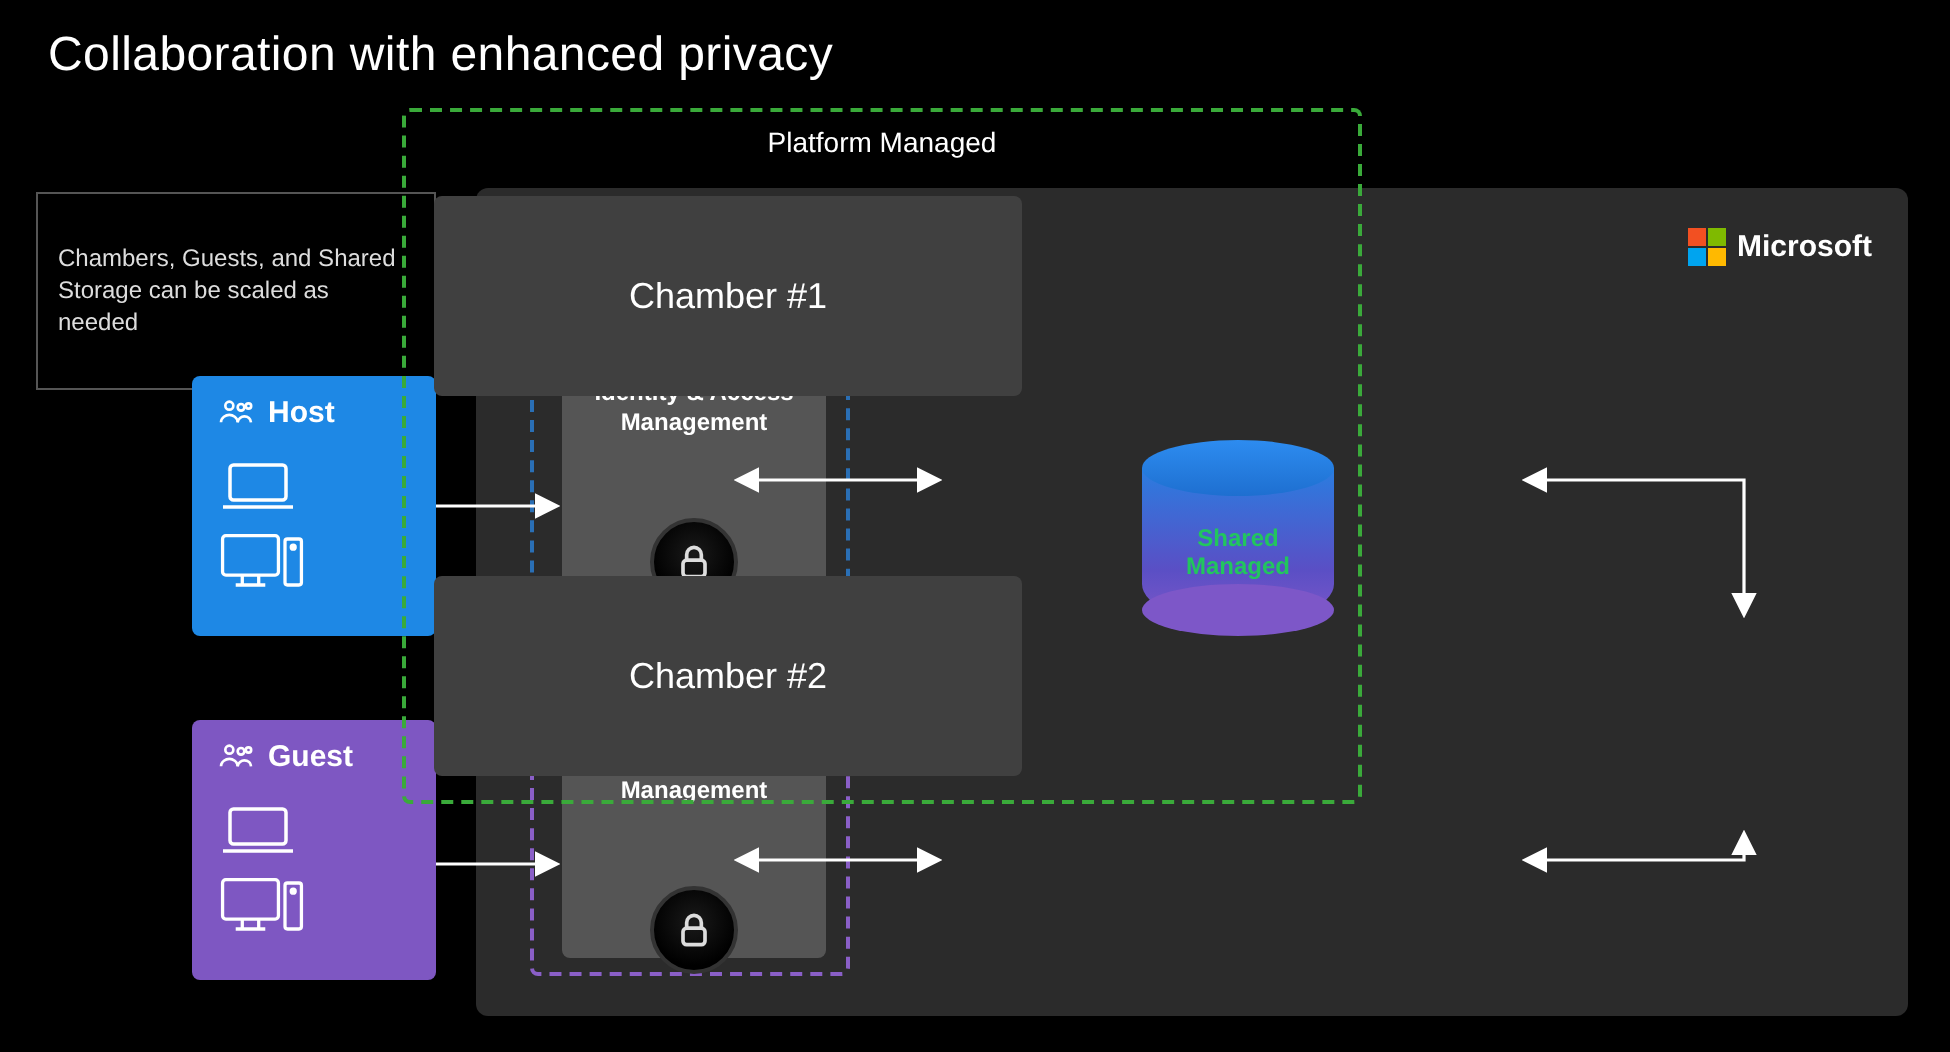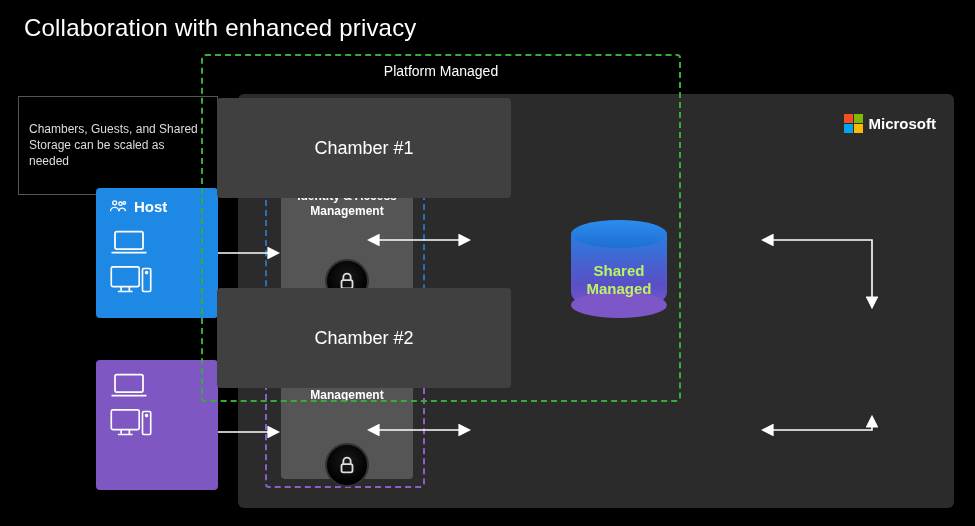--- a/index.html
+++ b/index.html
@@ -102,21 +102,21 @@
 
   
   .storage{ position:absolute; top:164px; left:368px; width:96px; text-align:center; }
   .cyl { width:96px; height:98px; position:relative; }
   .cyl .body{ position:absolute; top:14px; left:0; width:96px; height:78px; border-radius:0 0 48px 48px / 0 0 20px 20px;
               background:linear-gradient(180deg,#2a7de0 0%, #5a4fc5 65%, #7d57c8 100%); }
   .cyl .top{ position:absolute; top:0; left:0; width:96px; height:28px; border-radius:50%;
              background:linear-gradient(180deg,#2d8cf0 0%, #1e6fd0 100%); }
   .cyl .btm{ position:absolute; bottom:0; left:0; width:96px; height:26px; border-radius:50%;
              background:#7d57c8; }
-  .storage .txt{ position:absolute; top:42px; left:0; width:96px; font-size:15px; font-weight:600; color:#bef264; line-height:1.2;}
+  .storage .txt{ position:absolute; top:42px; left:0; width:96px; font-size:12px; font-weight:600; color:#22c55e; line-height:1.2;}
 
   
   svg.arrows{ position:absolute; top:0; left:0; width:975px; height:526px; pointer-events:none;}
   .aline{ stroke:#fff; stroke-width:1.6; fill:none; }
   .ahead{ fill:#fff; }
 </style>
 </head>
 <body>
 
 <div class="title">Collaboration with enhanced privacy</div>
@@ -166,20 +166,34 @@
             <path d="M16 28v6M26 28v6M12 34h18"></path>
             <rect x="42" y="6" width="10" height="28" rx="1.5"></rect>
             <circle cx="47" cy="11" r="1.2" fill="#fff"></circle>
           </g>
         </svg>
     </span>
   </div>
 </div>
 
 <div class="tile guest">
+  <div class="hdr">
+    <span>
+      <svg width="20" height="18" viewBox="0 0 24 20">
+          <g fill="none" stroke="#fff" stroke-width="1.6">
+            <circle cx="8" cy="5" r="2.4"></circle>
+            <circle cx="15" cy="6" r="2"></circle>
+            <circle cx="19.5" cy="5.2" r="1.6"></circle>
+            <path d="M3 15c0-3 3-4.5 5-4.5s5 1.5 5 4.5"></path>
+            <path d="M13 15c.2-2.2 2.3-3.6 4-3.6 2.2 0 3.8 1.6 4 3.6"></path>
+          </g>
+        </svg>
+    </span>
+    <span>Guest</span>
+  </div>
   <div class="icons">
     <span>
       <svg width="42" height="30" viewBox="0 0 48 32">
           <g fill="none" stroke="#fff" stroke-width="2">
             <rect x="8" y="4" width="32" height="20" rx="2"></rect>
             <path d="M4 28h40"></path>
           </g>
         </svg>
     </span>
     <span>

